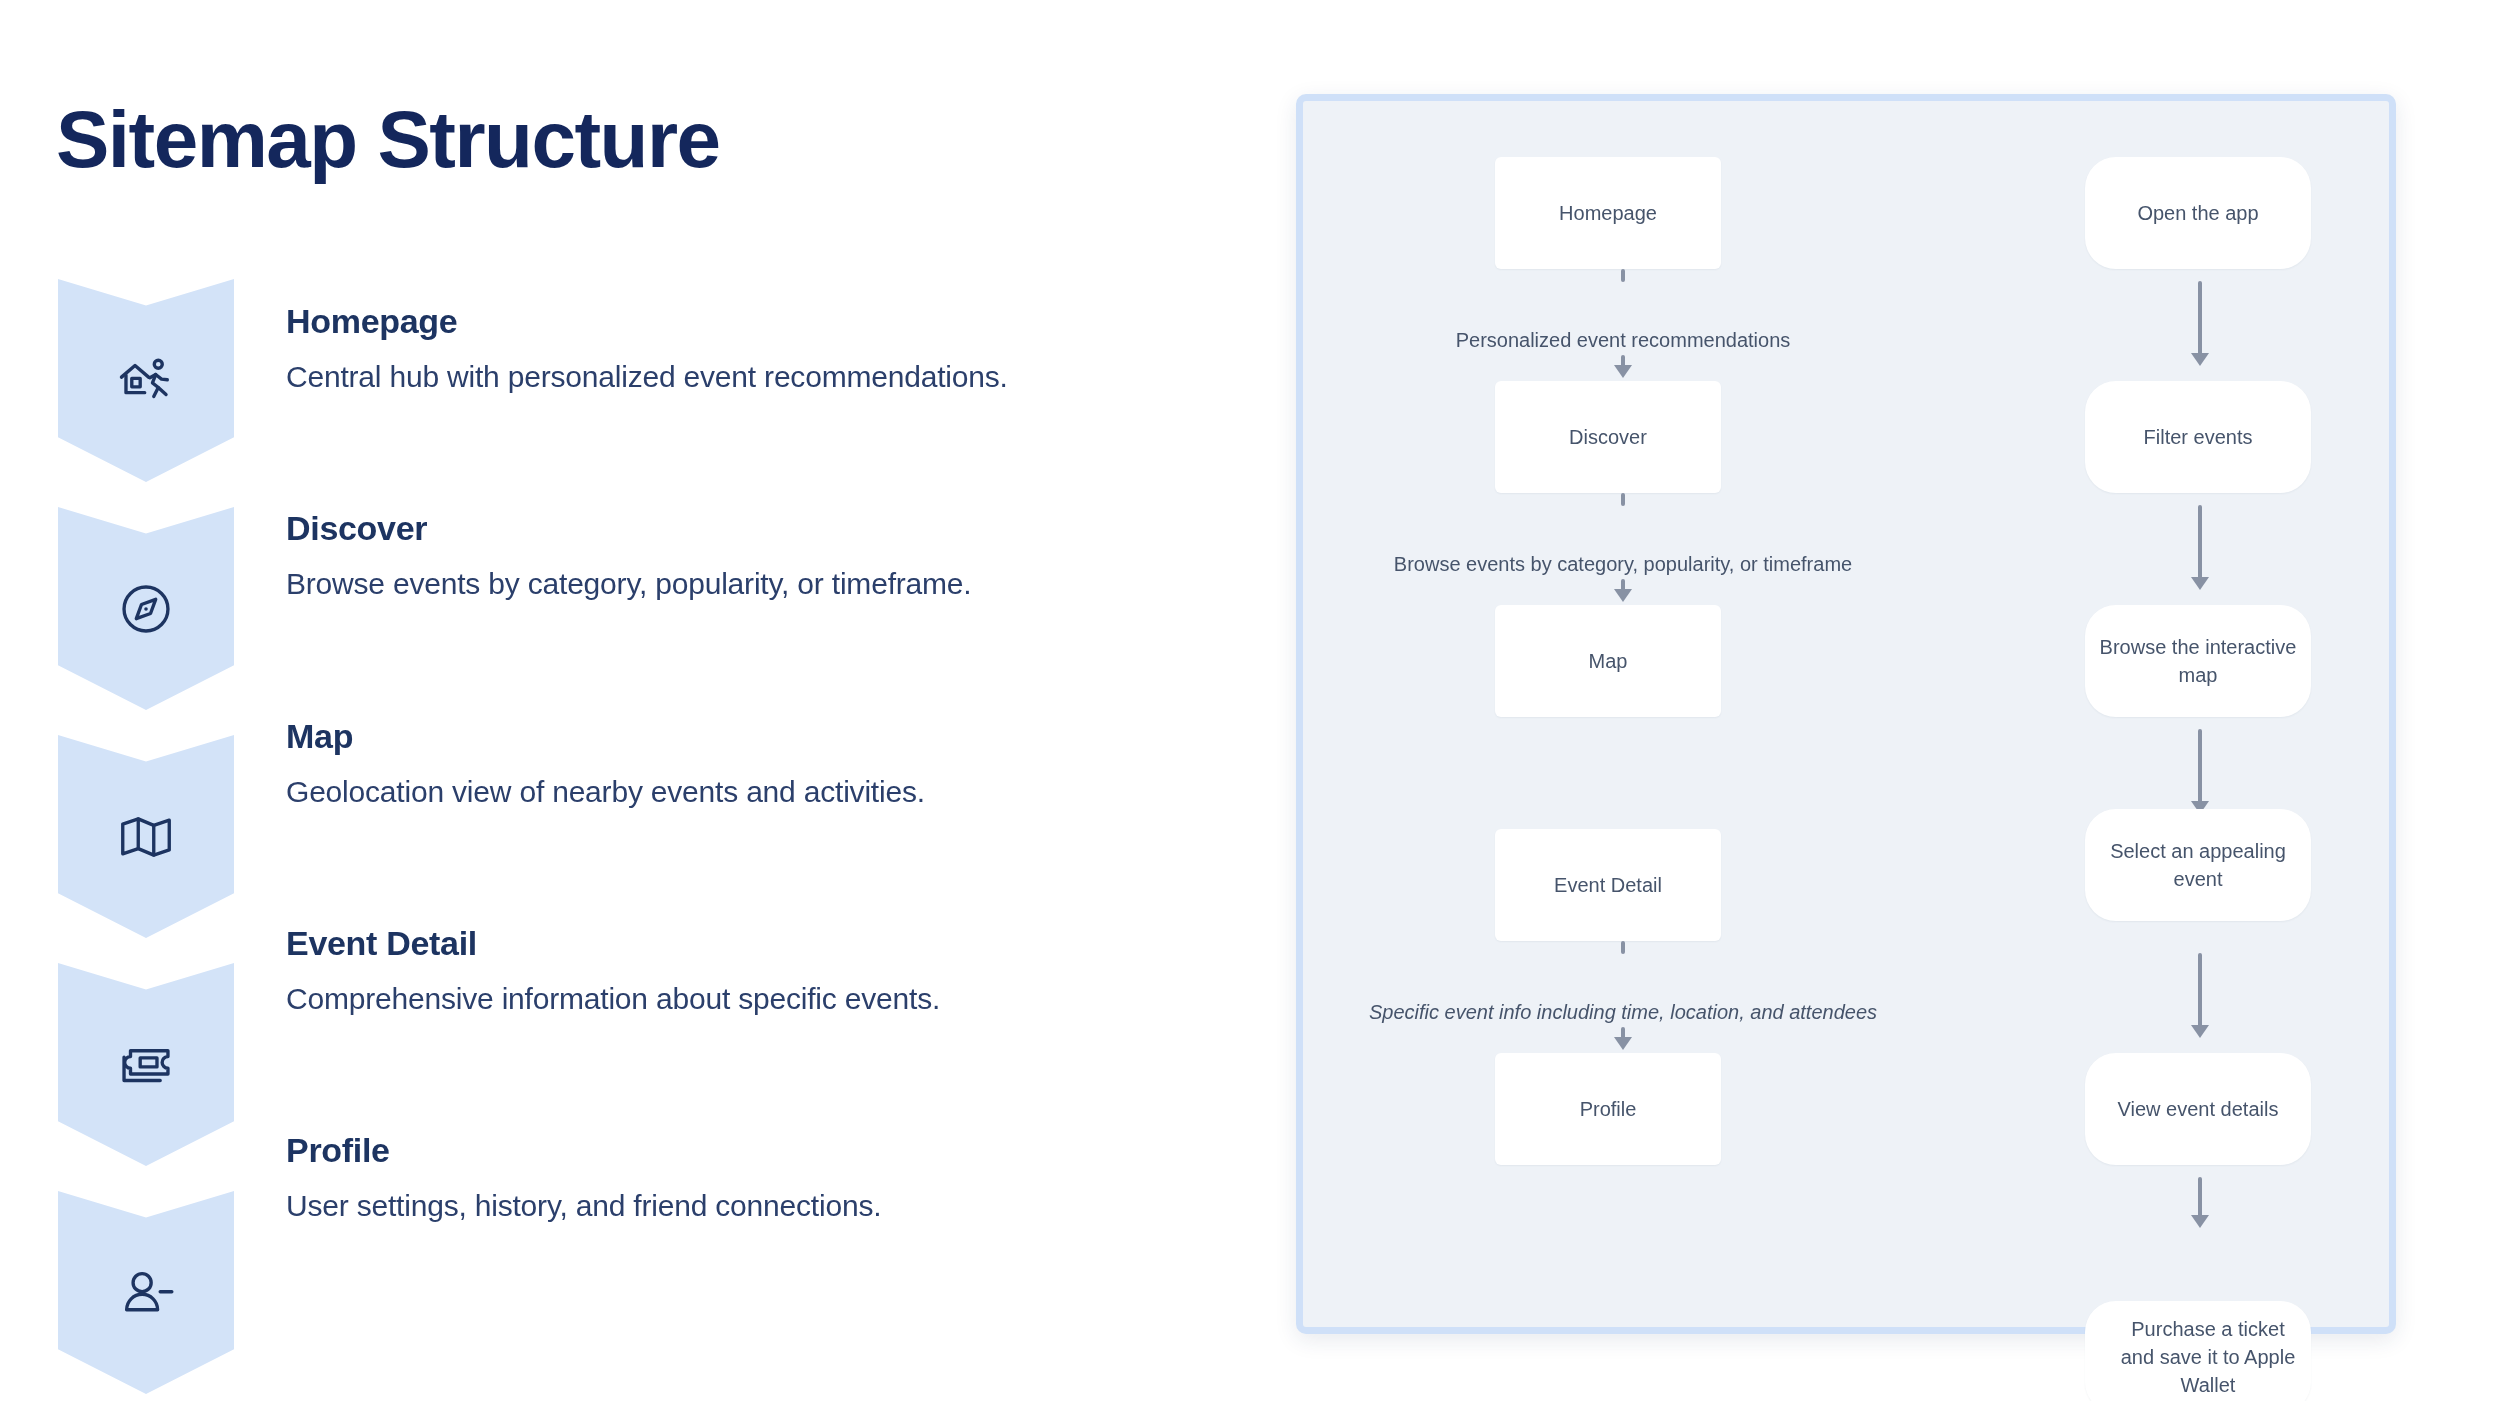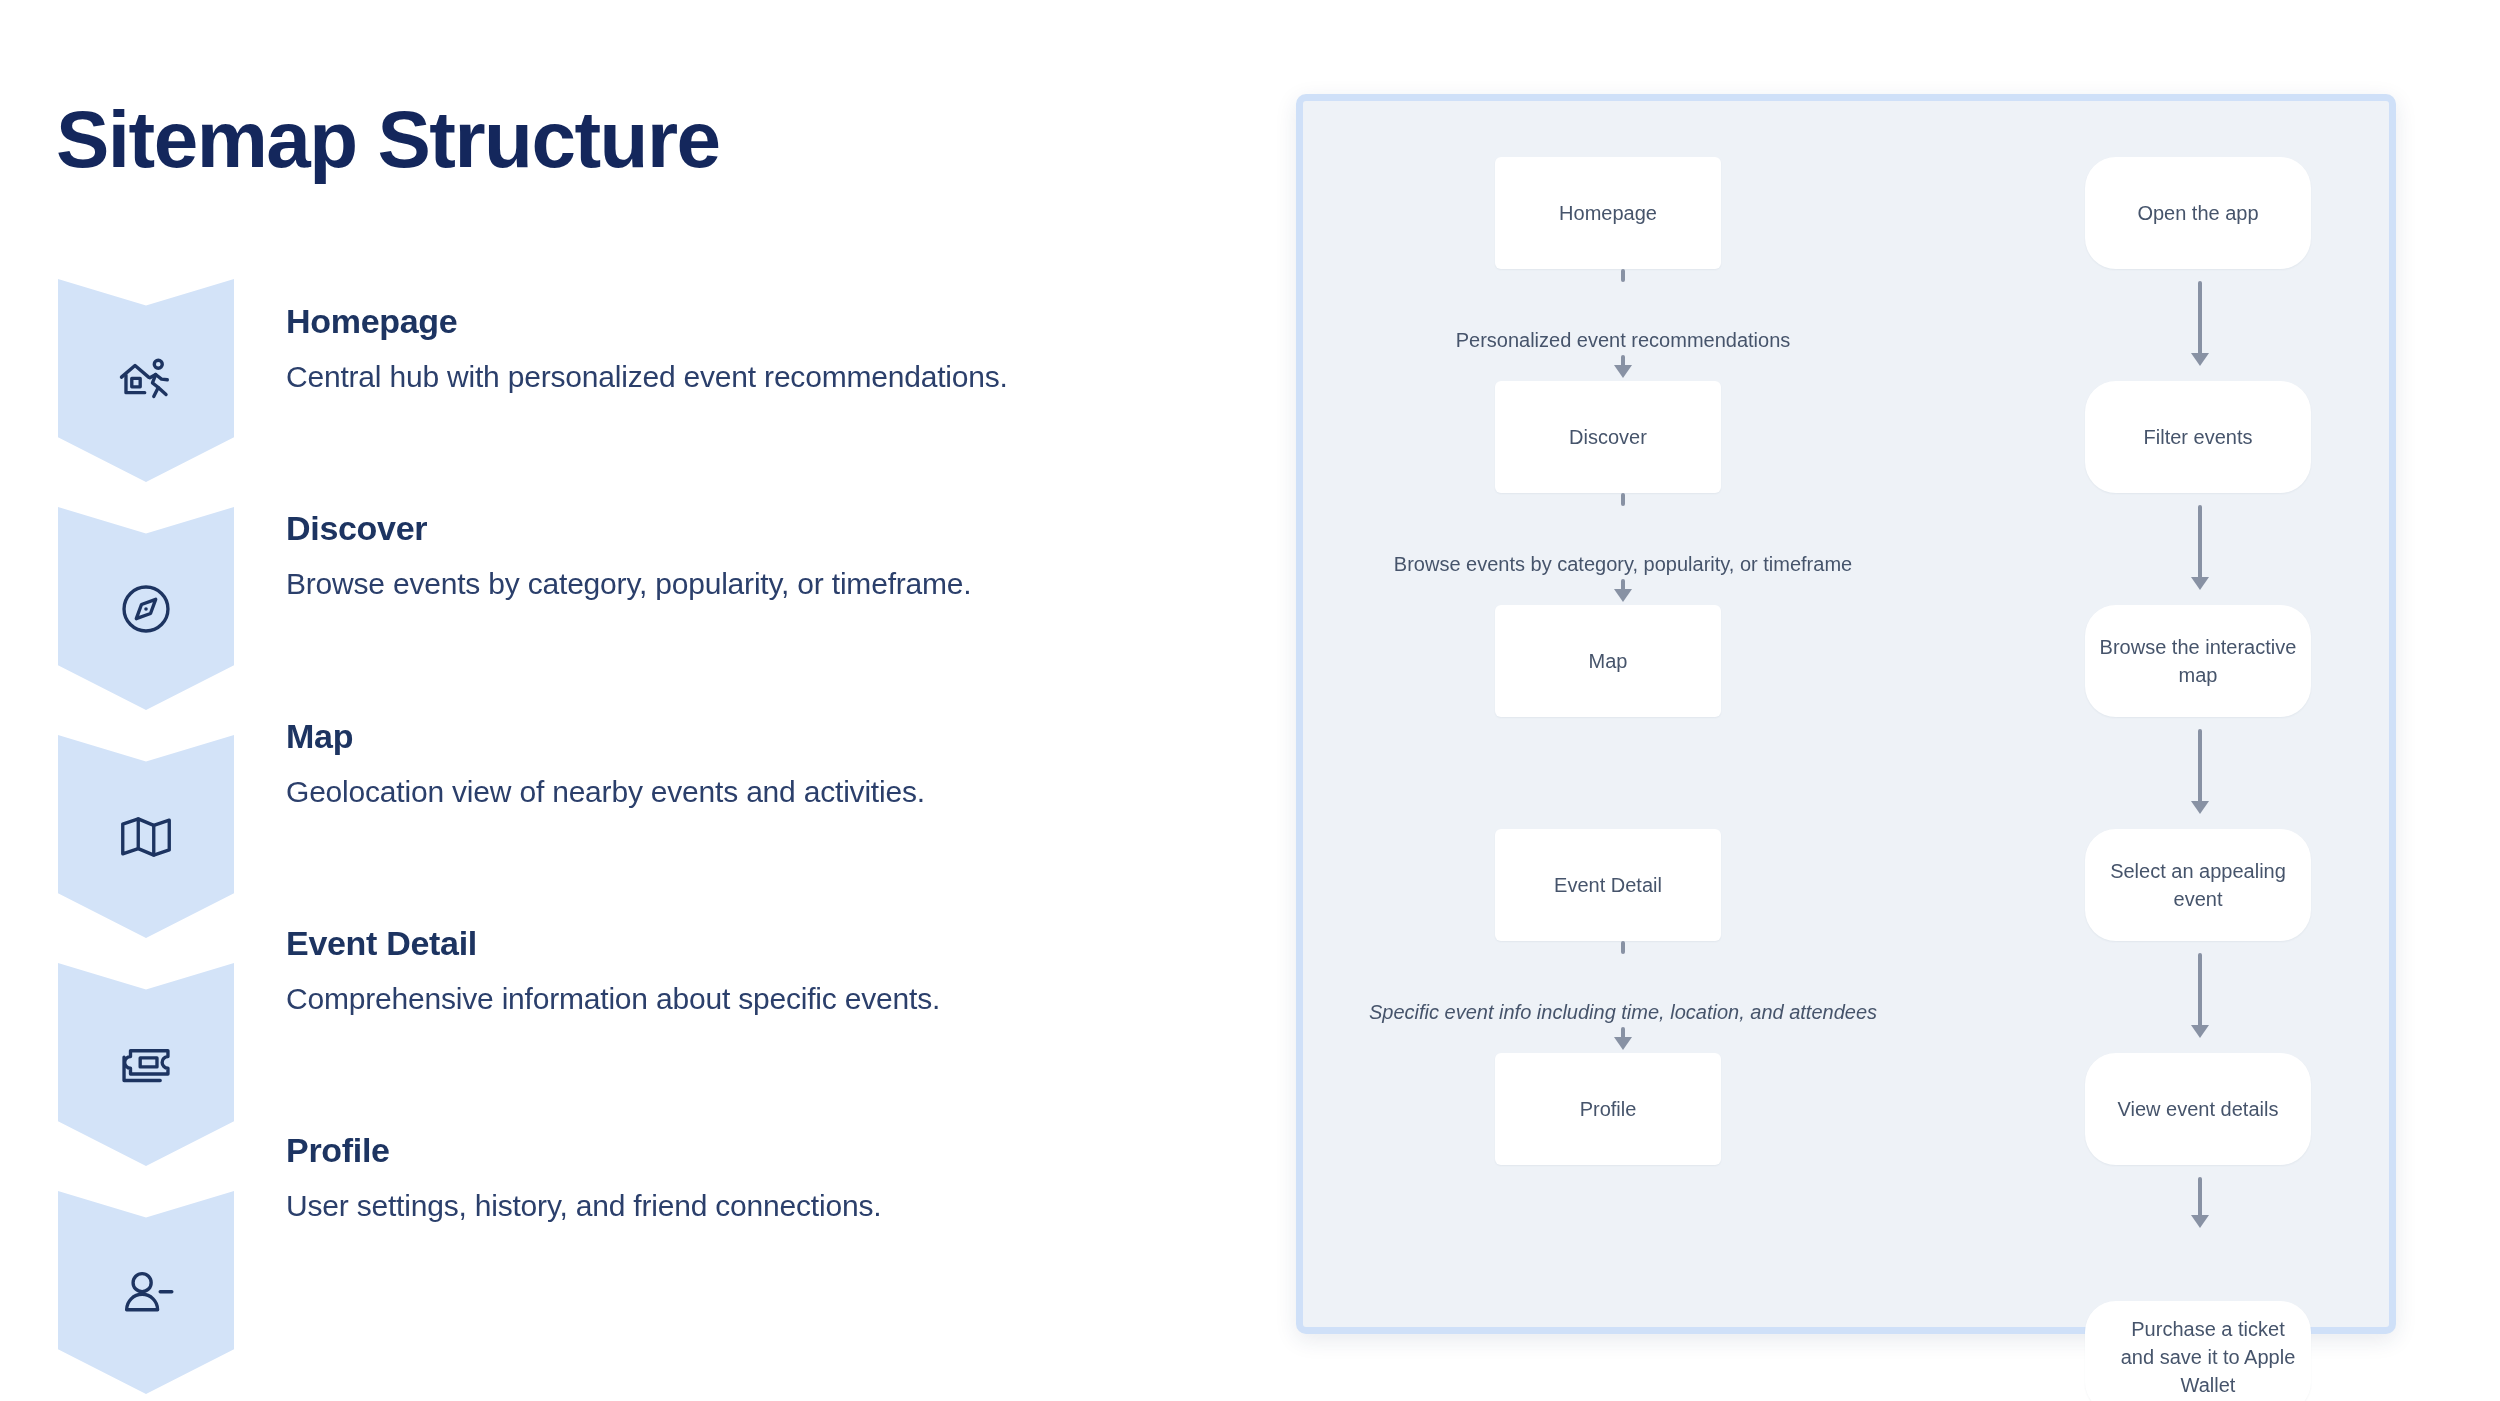--- a/index.html
+++ b/index.html
@@ -339,21 +339,21 @@
       <div class="flow-node" style="top:56px;">Open the app</div>
       <div class="conn-plain" style="top:180px; height:74px;"></div>
 
       <div class="flow-node" style="top:280px;">Filter events</div>
       <div class="conn-plain" style="top:404px; height:74px;"></div>
 
       <div class="flow-node" style="top:504px;">Browse the
 interactive map</div>
       <div class="conn-plain" style="top:628px; height:74px;"></div>
 
-      <div class="flow-node" style="top:728px;">Select an appealing
+      <div class="flow-node" style="top:708px;">Select an appealing
 event</div>
       <div class="conn-plain" style="top:852px; height:74px;"></div>
 
       <div class="flow-node" style="top:952px;">View event details</div>
       <div class="conn-plain" style="top:1076px; height:40px;"></div>
 
       <div class="flow-node" style="top:1200px;padding-left:34px;">Purchase a ticket and
 save it to Apple
 Wallet</div>
     </div>

